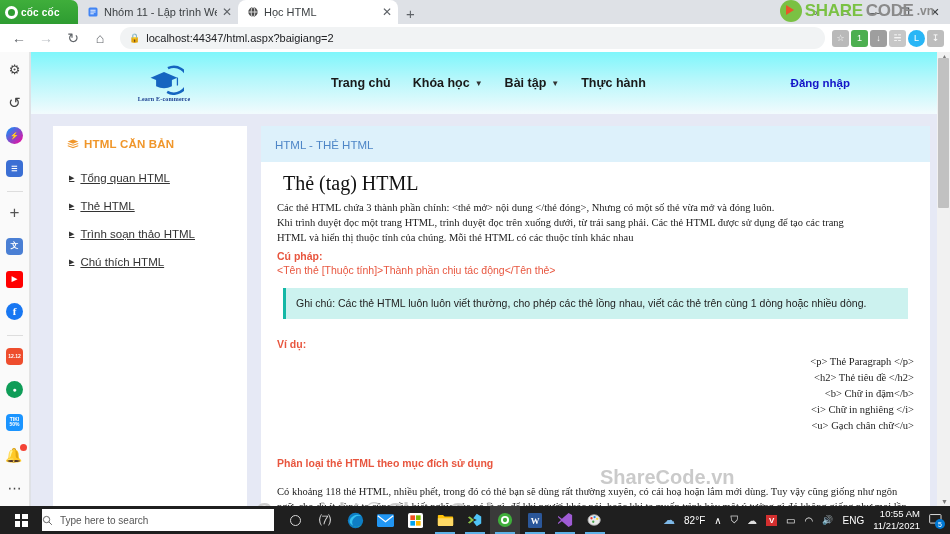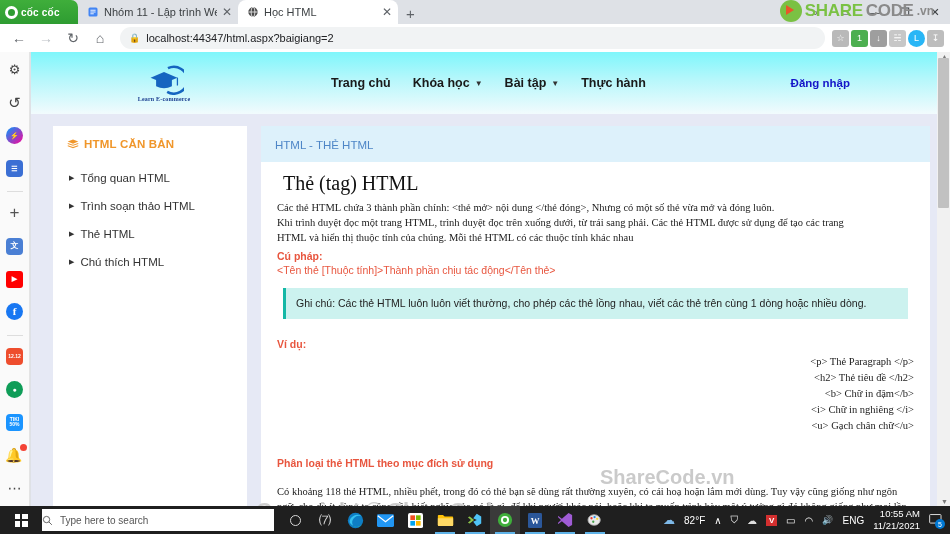--- a/index.html
+++ b/index.html
@@ -84,21 +84,21 @@
            text-decoration:none; cursor:pointer; }
 
   .page-body { display:flex; padding:12px 20px 0 22px; gap:14px; }
   .card { background:#fff; }
   .side-card { width:194px; padding:12px 0 0 0; min-height:380px; }
   .side-title { display:flex; align-items:center; gap:5px; padding:0 0 0 14px;
                 color:#f0962a; font-size:11.5px; font-weight:bold; letter-spacing:.2px; }
   .stack-icon { width:12px; height:11px; position:relative; flex:none; }
   .side-list { list-style:none; margin-top:14px; }
   .side-list li { padding:8px 0 8px 16px; font-size:11.5px; color:#333; cursor:pointer;
-                  display:flex; align-items:center; gap:6px; }
+                  display:flex; align-items:center; gap:6px;text-decoration:underline; }
   .tri { font-size:7px; color:#333; }
 
   .main-card { flex:1; min-height:380px; }
   .crumb-bar { background:#ddf1fb; padding:9px 14px; }
   .crumb { font-size:11.5px; color:#4e86c7; }
   .content { padding:10px 16px 0 16px; }
   .h1 { font-family:"Liberation Serif", serif; font-size:20px; color:#111; font-weight:normal;
         margin:0 0 6px 6px; }
   .p-serif { font-family:"Liberation Serif", serif; font-size:10.5px; color:#1b1b1b;
              line-height:1.42; }
@@ -303,25 +303,25 @@
           </svg>
           <span>HTML CĂN BẢN</span>
         </div>
         <ul class="side-list">
           <li>
             <span class="tri">▶</span>
             <span>Tổng quan HTML</span>
           </li>
           <li>
             <span class="tri">▶</span>
-            <span>Trình soạn thảo HTML</span>
+            <span>Thẻ HTML</span>
           </li>
           <li>
             <span class="tri">▶</span>
-            <span>Thẻ HTML</span>
+            <span>Trình soạn thảo HTML</span>
           </li>
           <li>
             <span class="tri">▶</span>
             <span>Chú thích HTML</span>
           </li>
         </ul>
       </div>
 
       <div class="card main-card">
         <div class="crumb-bar">

